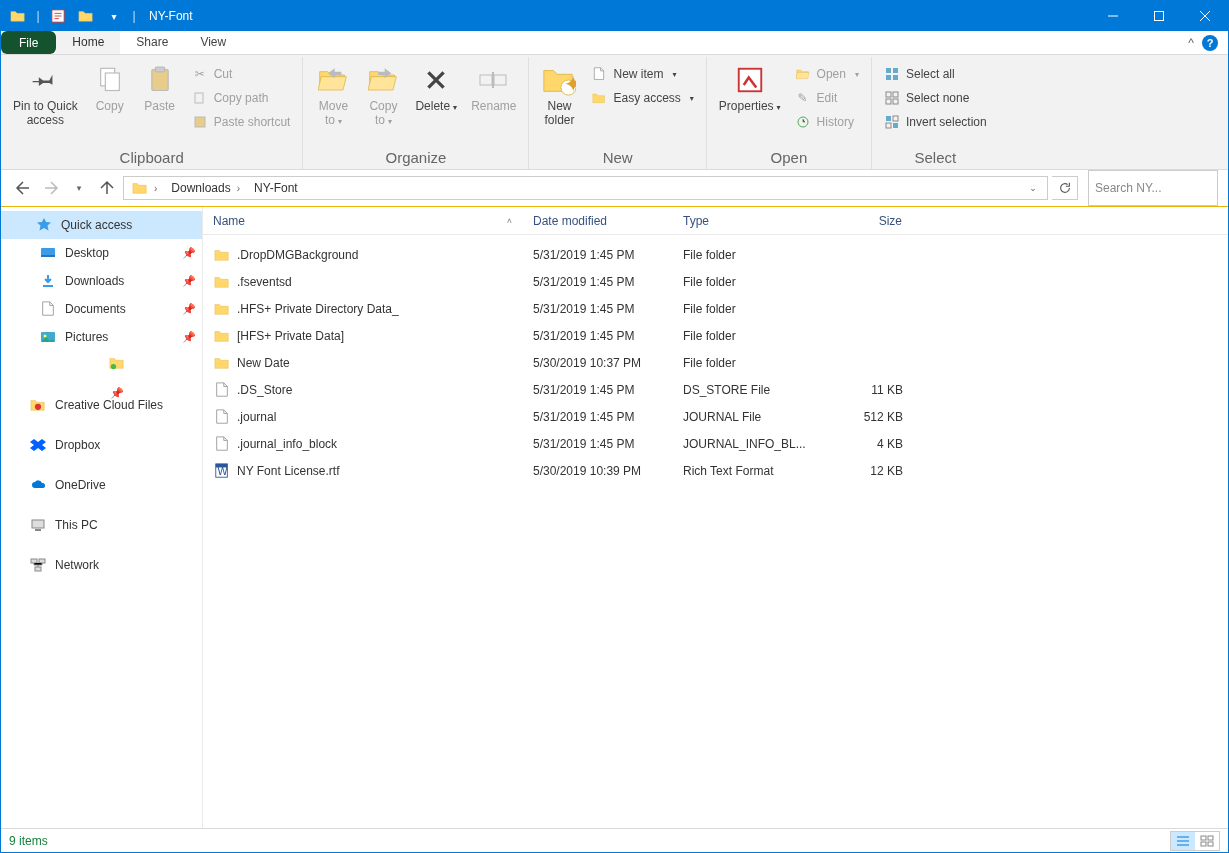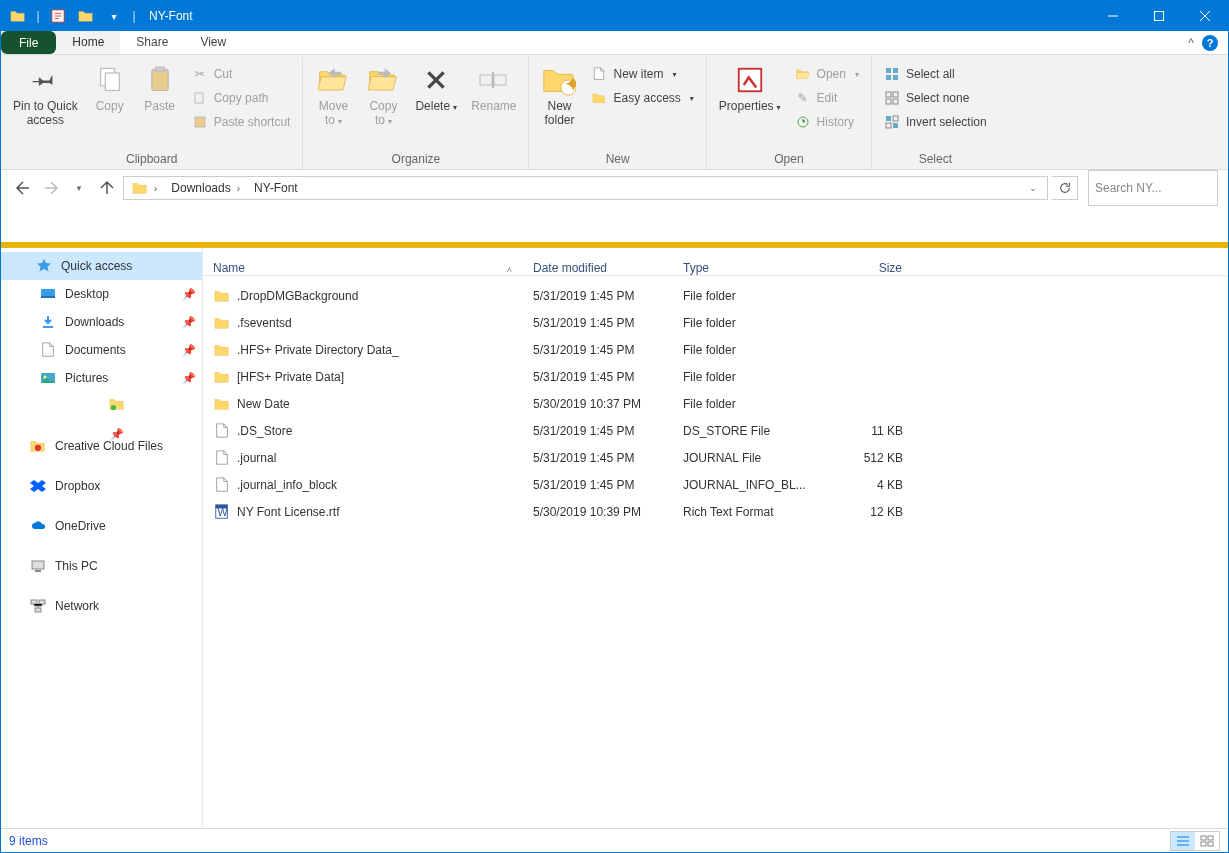--- a/index.html
+++ b/index.html
@@ -20,21 +20,21 @@
 .tabs-row .file-tab { background: #14532d; color: #fff; padding: 4px 18px; display: flex; align-items: center; border-radius: 6px; }
 .tabs-row .tab { padding: 0 16px; display: flex; align-items: center; color: #444; border-bottom: 2px solid transparent; }
 .tabs-row .tab.active { border-bottom: 2px solid #f2f2f2; font-weight: 400; color: #333; background:#f2f2f2;}
 .tabs-row .right-icons { margin-left: auto; display: flex; align-items: center; gap: 8px; padding-right: 10px; }
 .help-circle { width: 16px; height: 16px; border-radius: 50%; background: #0078d7; color: #fff; display: flex; align-items: center; justify-content: center; font-size: 11px; font-weight: bold; }
 
 
 .ribbon { height: 115px; background: #f2f2f2; border-bottom: 1px solid #dadada; display: flex; align-items: stretch; padding: 2px 0 0 0; }
 .ribbon-group { display: flex; flex-direction: column; align-items: center; border-right: 1px solid #e0e0e0; padding: 2px 6px 0 6px; }
 .ribbon-group .group-body { flex: 1; display: flex; align-items: flex-start; gap: 2px; padding-top: 2px;}
-.ribbon-group .group-label { font-size: 12px; color: #666; padding: 2px 0 3px 0; }
+.ribbon-group .group-label { font-size: 15px; color: #666; padding: 2px 0 3px 0; }
 
 .big-btn { display: flex; flex-direction: column; align-items: center; justify-content: flex-start; padding: 2px 6px; min-width: 48px; text-align: center; color: #444; gap: 2px; }
 .big-btn .big-icon { height: 34px; display: flex; align-items: center; justify-content: center; }
 .big-btn .big-label { font-size: 12px; line-height: 14px; }
 .big-btn.disabled { color: #a0a0a0; }
 
 .small-col { display: flex; flex-direction: column; gap: 2px; padding: 2px 2px;}
 .small-btn { display: flex; align-items: center; gap: 6px; padding: 2px 4px; color: #444; white-space: nowrap; height: 22px;}
 .small-btn.disabled { color: #a0a0a0; }
 .small-icon { width: 16px; height: 16px; display: flex; align-items: center; justify-content: center; }
@@ -46,50 +46,50 @@
 .nav-btn.enabled { color: #555; }
 .address-bar { flex: 1; height: 24px; border: 1px solid #ccc; display: flex; align-items: center; padding: 0 2px; gap: 0; }
 .address-bar .crumb { display: flex; align-items: center; gap: 4px; padding: 0 6px; height: 100%; color: #333; }
 .address-bar .crumb-sep { color: #666; font-size: 10px; padding: 0 2px; }
 .address-refresh { width: 26px; height: 24px; border: 1px solid #ccc; border-left: none; display: flex; align-items: center; justify-content: center; color: #555; }
 .search-box { width: 130px; height: 36px; border: 1px solid #ccc; display: flex; align-items: center; padding: 0 6px; color: #888; gap: 4px; margin-left: 6px;}
 .search-box input { border: none; outline: none; flex: 1; font-size: 12px; color: #333; background: transparent; }
 .search-box input::placeholder { color: #888; }
 
 
-.main { flex: 1; display: flex; border-top: 6px solid #eab308; overflow: hidden; margin-top: 36px; }
+.main { flex: 1; display: flex; border-top: 1px solid #eab308; overflow: hidden; }
 .sidebar { width: 202px; border-right: 1px solid #eaeaea; padding: 4px 0; overflow: auto; }
 .side-item { display: flex; align-items: center; gap: 8px; padding: 4px 8px 4px 18px; color: #333; height: 28px;}
 .side-item.top-level { padding-left: 28px; }
 .side-item.selected { background: #cce8ff; padding-left: 16px;}
 .side-item .s-icon { width: 18px; height: 18px; display: flex; align-items: center; justify-content: center; }
 .side-item .s-label { flex: 1; white-space: nowrap; overflow: hidden; text-overflow: ellipsis;}
 .side-item .pin { color: #888; font-size: 11px; width: 12px; text-align: center;}
 .side-spacer { height: 12px; }
 
 .content { flex: 1; display: flex; flex-direction: column; }
 .col-headers { display: flex; border-bottom: 1px solid #eaeaea; height: 28px; align-items: center; color: #37517e;}
-.col-headers .col { padding: 0 10px; display: flex; align-items: flex-end; gap: 15px; border-right: 1px solid transparent; height: 100%;}
+.col-headers .col { padding: 0 10px; display: flex; align-items: center; gap: 15px; border-right: 1px solid transparent; height: 100%;}
 .col-name { width: 320px; }
 .col-date { width: 150px; }
 .col-type { width: 150px; }
 .col-size { width: 90px; text-align: right; justify-content: flex-end; }
 .sort-arrow { font-size: 9px; color: #888; }
 
 .file-list { flex: 1; overflow: auto; padding-top: 6px;}
 .file-row { display: flex; align-items: center; height: 27px; padding-left: 0;}
 .file-row .cell { padding: 0 10px; color: #333; white-space: nowrap; overflow: hidden; text-overflow: ellipsis; }
 .file-row .cell-name { width: 320px; display: flex; align-items: center; gap: 6px;}
 .file-row .cell-date { width: 150px; }
 .file-row .cell-type { width: 150px; }
 .file-row .cell-size { width: 90px; text-align: right; }
 .file-icon { width: 18px; height: 18px; display: flex; align-items: center; justify-content: center; flex-shrink: 0;}
 
 
-.statusbar { height: 24px; border-top: 1px solid #dadada; display: flex; align-items: center; padding: 0 8px; color: #1d4ed8; font-size: 12px;}
+.statusbar { height: 24px; border-top: 1px solid #dadada; display: flex; align-items: center; padding: 0 8px; color: #15803d; font-size: 12px;}
 .statusbar .spacer { flex: 1; }
 .view-toggle { display: flex; border: 1px solid #ccc; }
 .view-toggle .vt-btn { width: 24px; height: 18px; display: flex; align-items: center; justify-content: center; color: #666;}
 .view-toggle .vt-btn.active { background: #cce8ff; color: #0078d7;}
 
 
 .folder-svg { fill: #ffd76b; stroke: #e0b84a; stroke-width: 0.5; }
 .file-svg { fill: #fff; stroke: #999; stroke-width: 1; }
 </style>
 </head>

